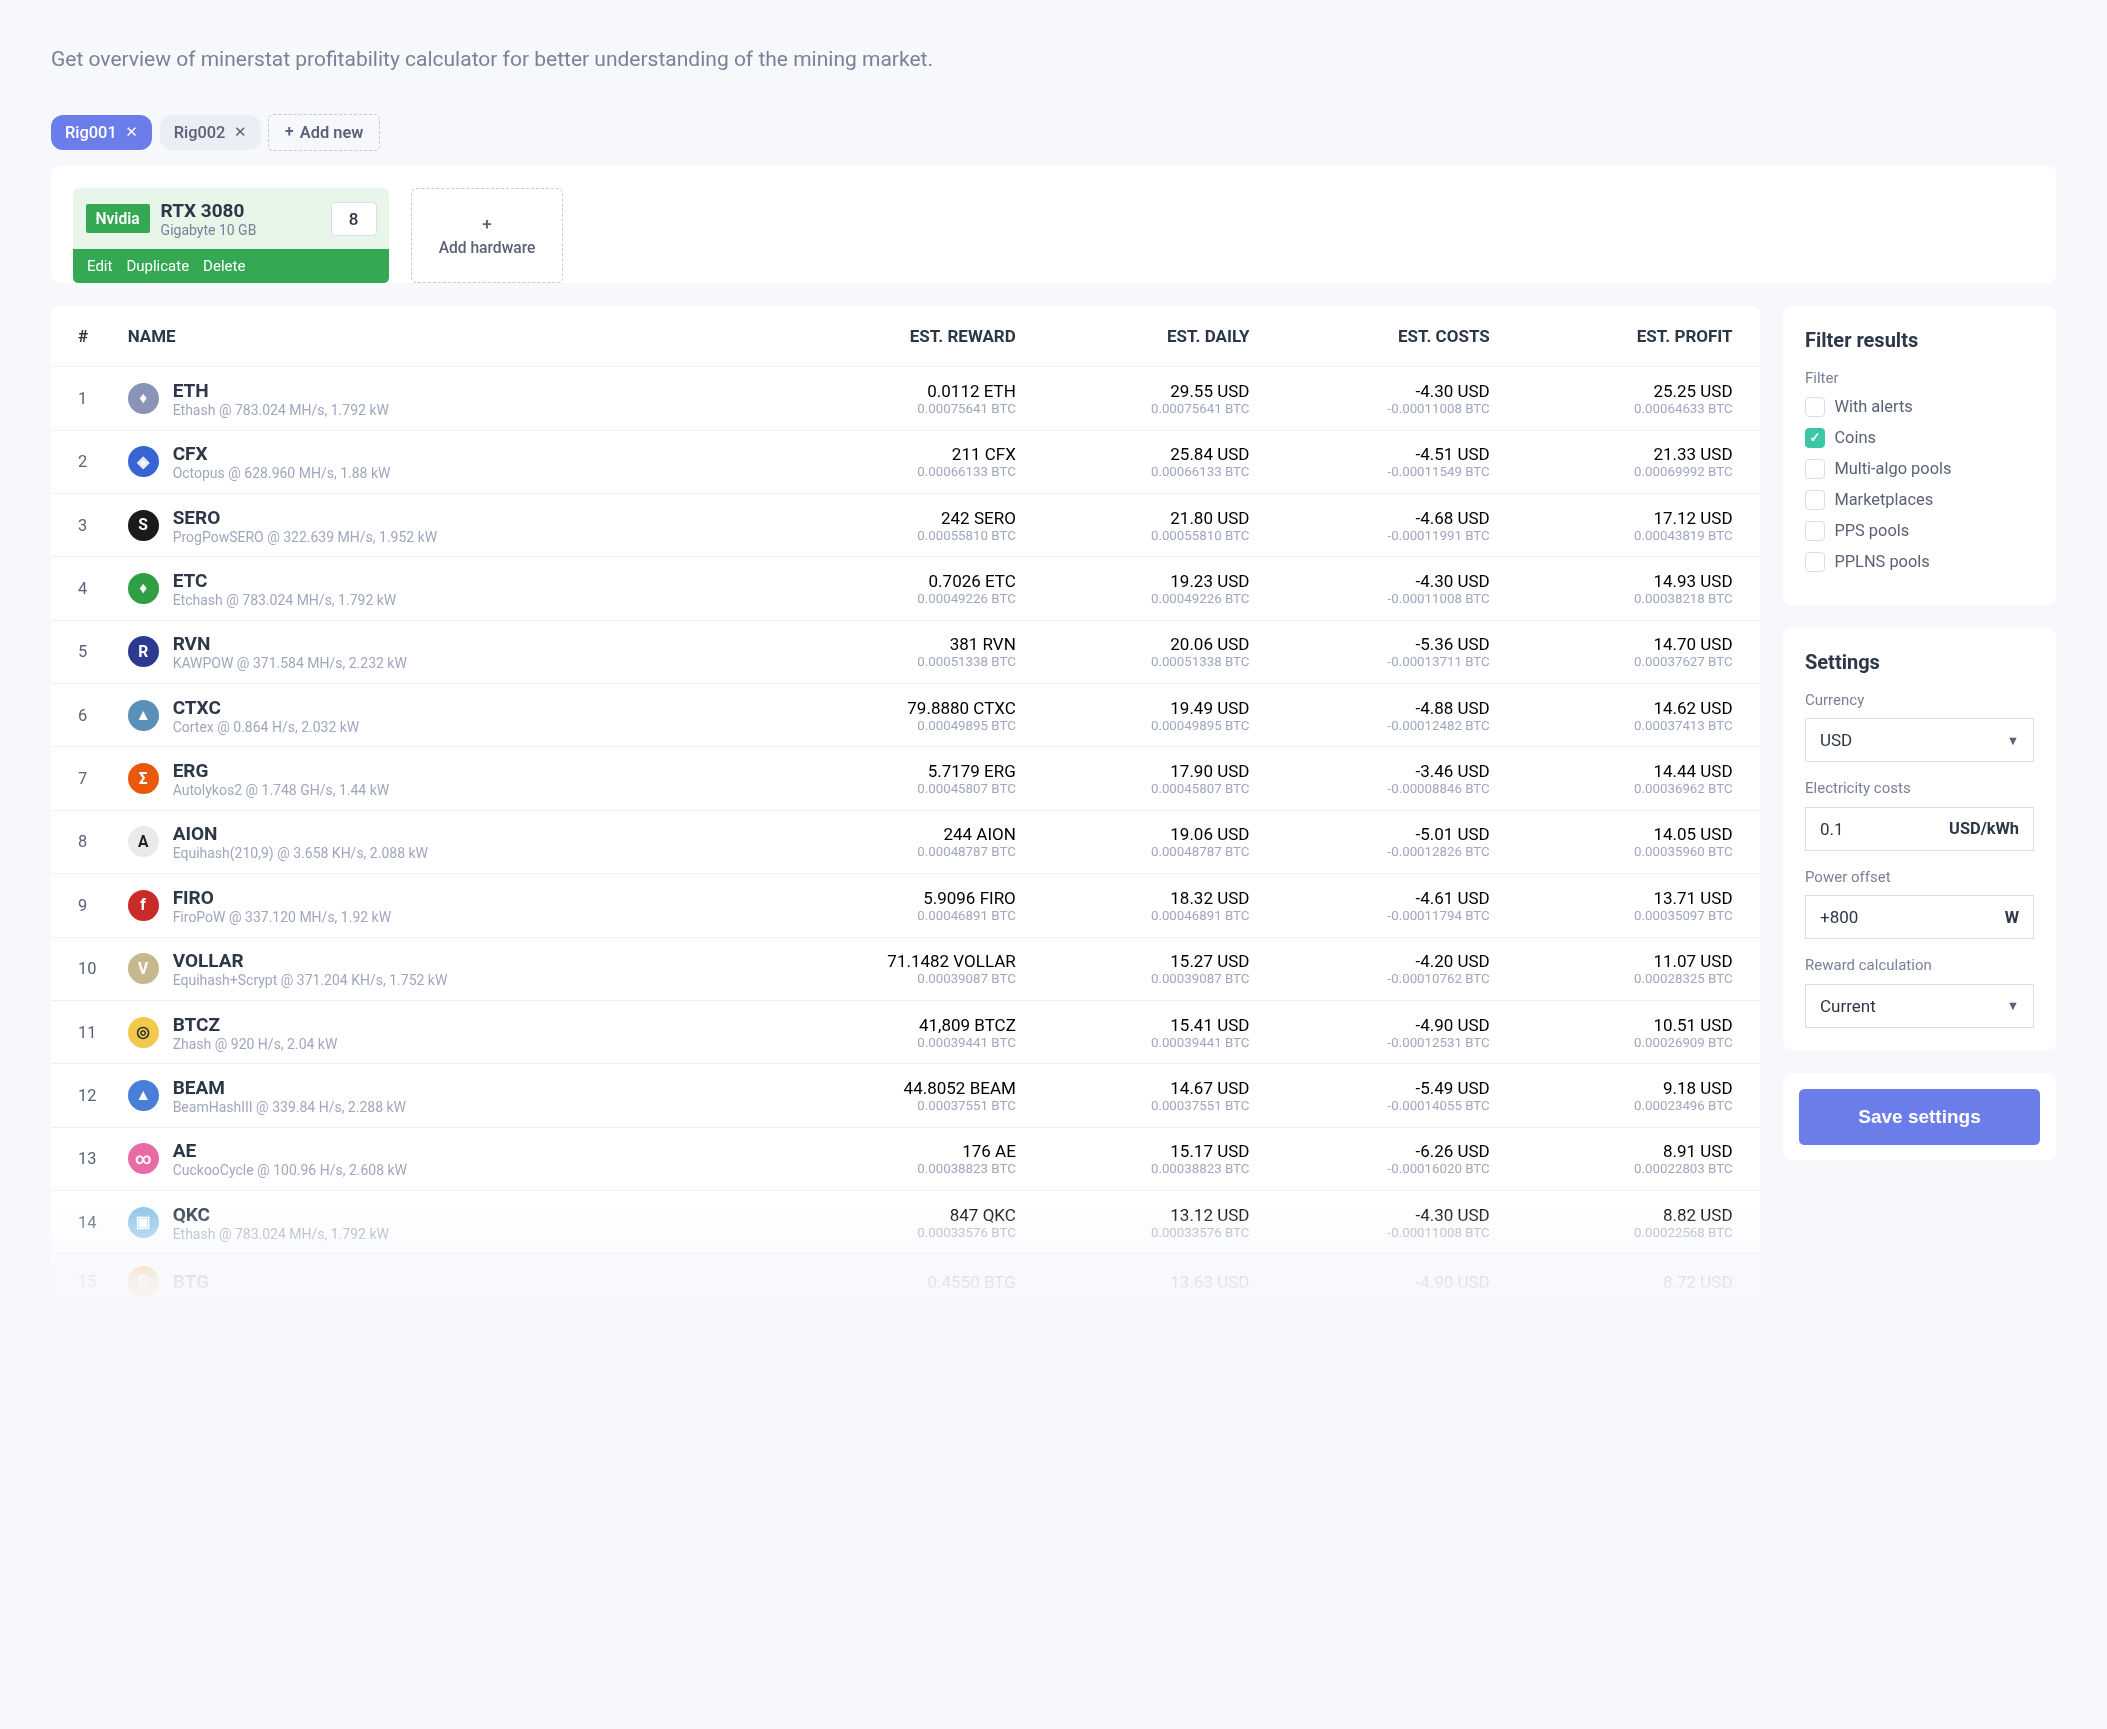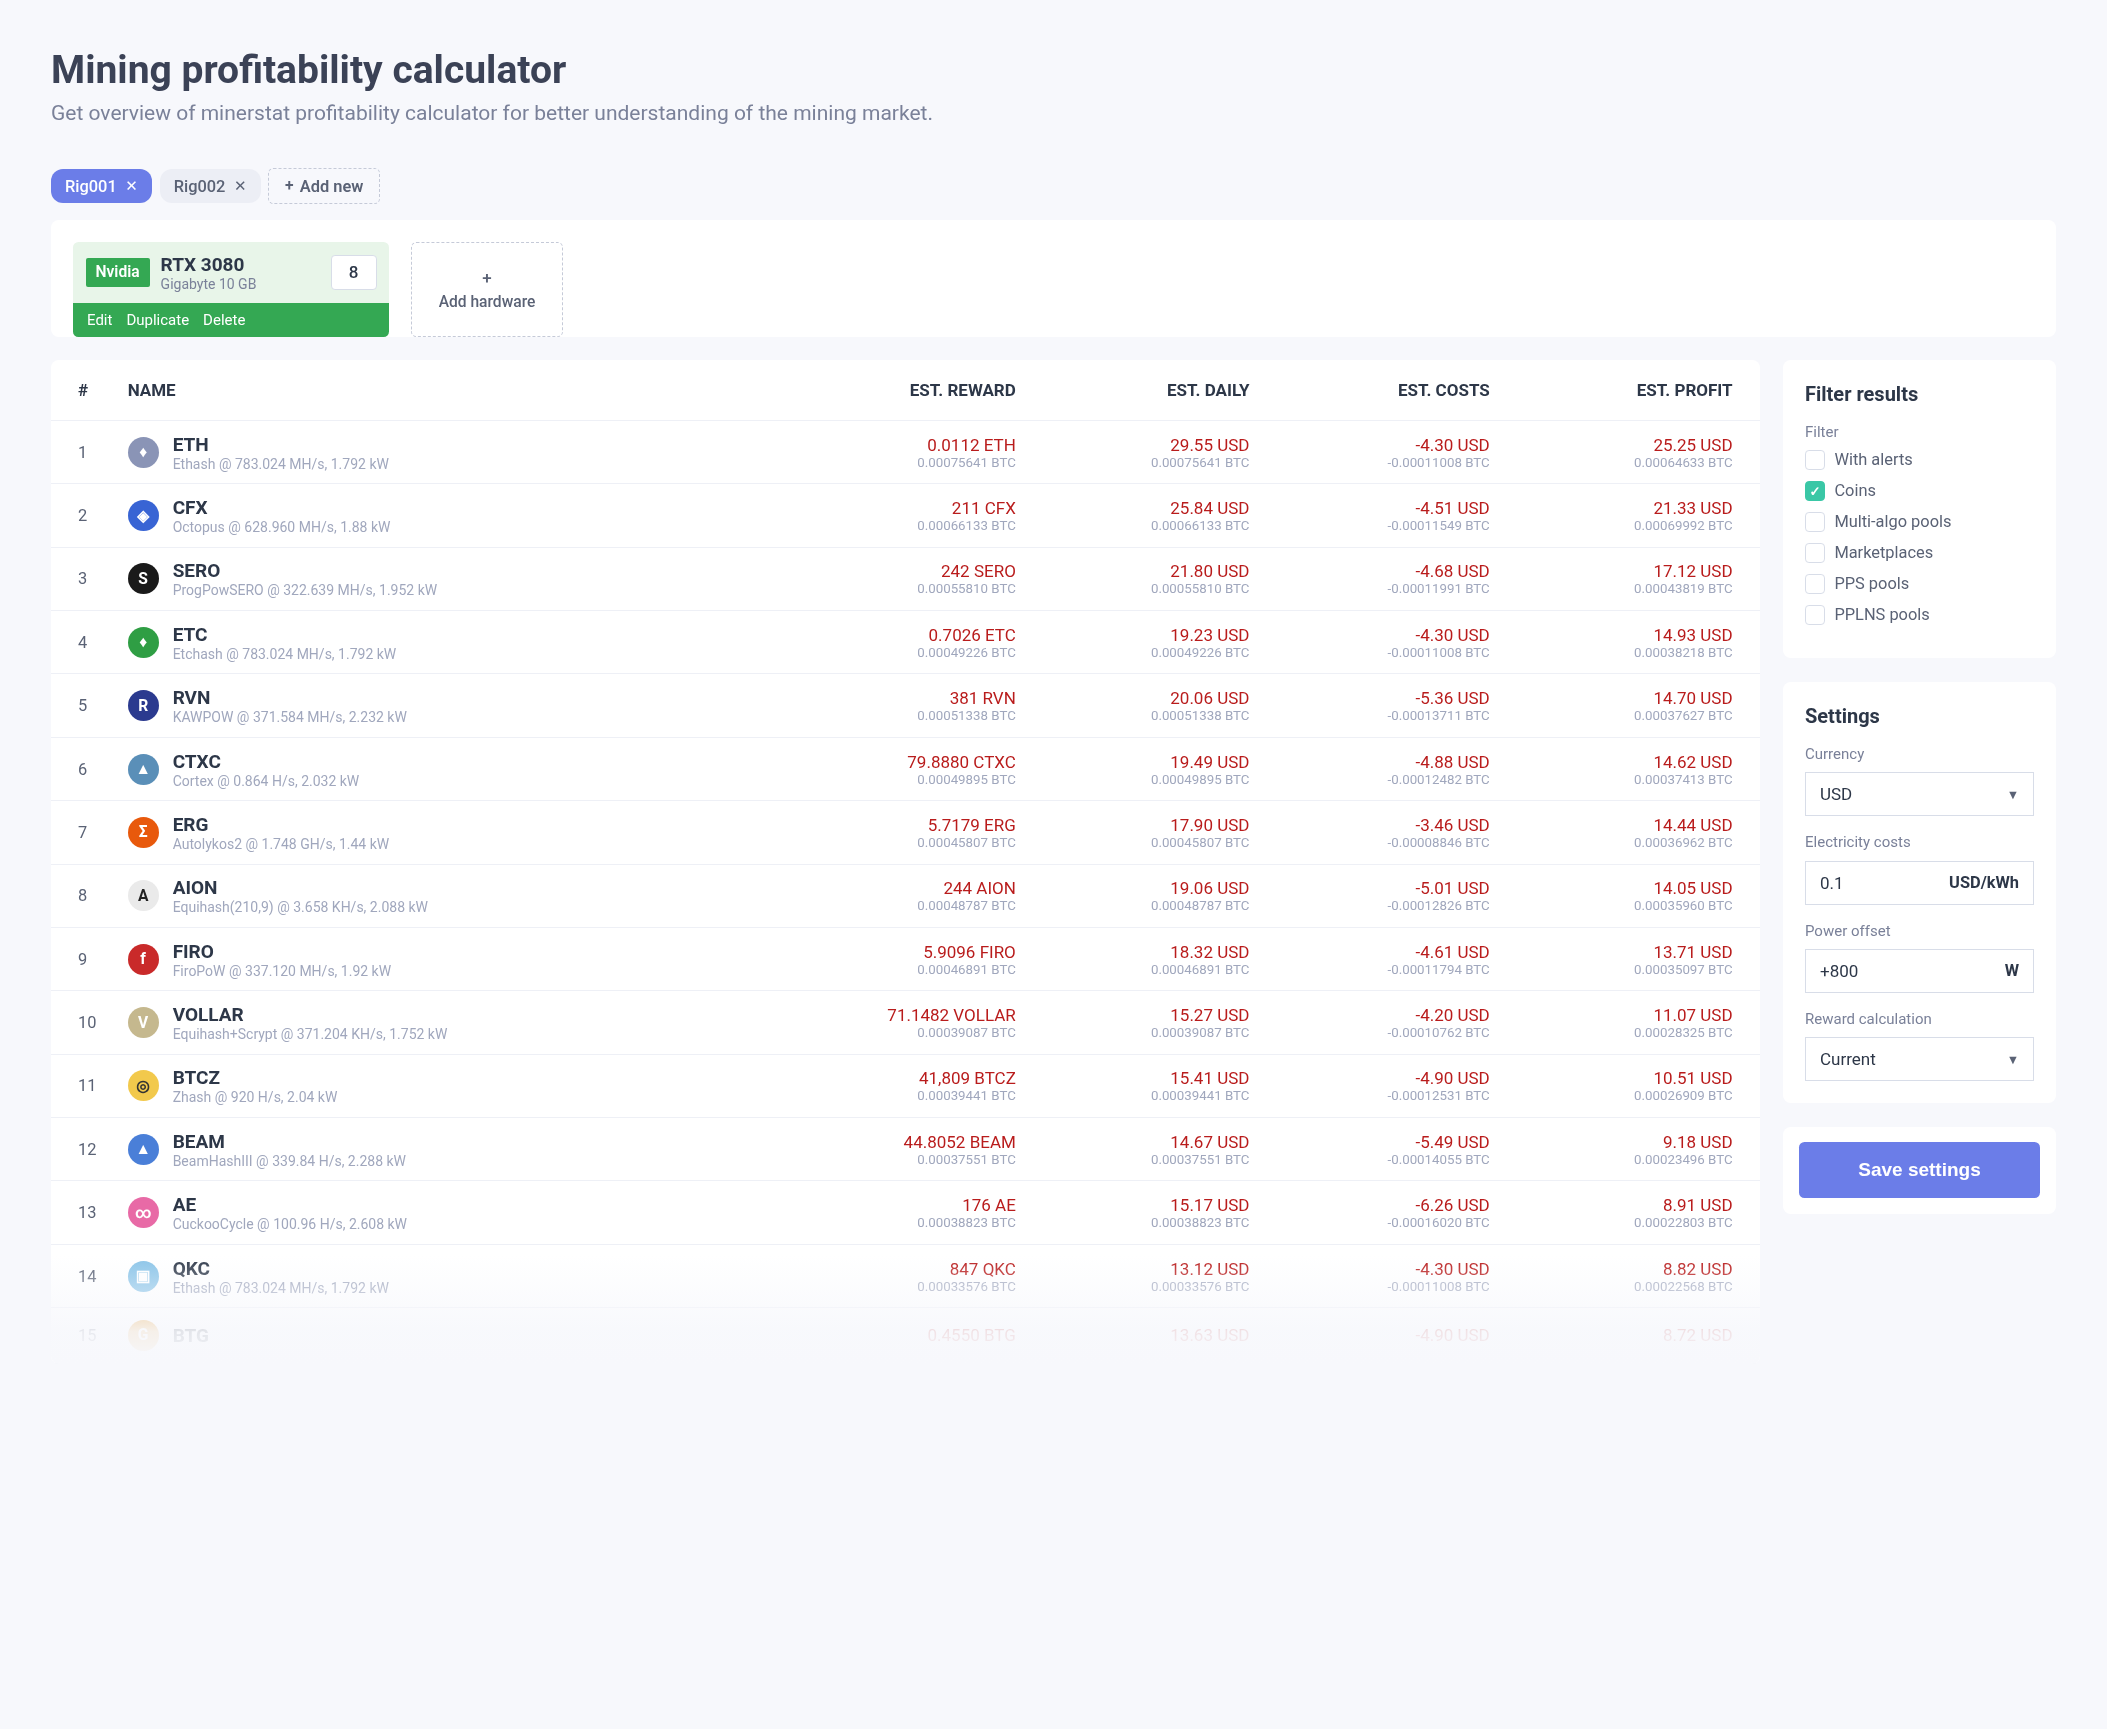--- a/index.html
+++ b/index.html
@@ -35,42 +35,41 @@
 th.r{text-align:right}
 th:last-child{padding-right:27px}
 td{padding:11.7px 15.6px;border-bottom:0.8px solid #eef0f6;vertical-align:middle}
 td:first-child{width:55px;text-align:left;font-size:16.4px;color:#5a6275;padding-left:27px}
 td:last-child{padding-right:27px}
 .coin-cell{display:flex;align-items:center;gap:14px}
 .coin-icon{width:31px;height:31px;border-radius:50%;display:flex;align-items:center;justify-content:center;font-size:15.6px;font-weight:700;color:#fff;flex:0 0 31px}
 .coin-name{font-size:19px;font-weight:700;color:#2d3748}
 .coin-sub{font-size:14px;color:#a0a7bd}
 .numcell{text-align:right}
-.num-main{font-size:17px;color:#b91c1c}
+.num-main{font-size:17px;color:#000000}
 .num-sub{font-size:13.3px;color:#a0a7bd}
 .side{width:273px;display:flex;flex-direction:column;gap:23.4px}
 .panel{background:#fff;border-radius:7.8px;padding:22px}
 .panel h2{font-size:20px;font-weight:700;color:#2d3748;margin-bottom:17px}
 .sec-label{font-size:15px;color:#7a8199;margin-bottom:9.4px}
 .filter-row{display:flex;align-items:flex-start;gap:9.4px;margin-bottom:11px;cursor:pointer}
 .chk{width:20px;height:20px;border:1.6px solid #d8dde8;border-radius:3.9px;display:flex;align-items:center;justify-content:center;flex:0 0 20px}
 .chk.on{background:#3ac7a6;border-color:#3ac7a6}
 .chk.on::after{content:"✓";color:#fff;font-size:13.3px;font-weight:700}
 .filter-row .lbl{font-size:16.4px;color:#5a6275}
 .field{border:0.8px solid #d8dde8;border-radius:0;padding:11px 14px;display:flex;align-items:center;justify-content:space-between;margin-bottom:17px}
 .field .val{font-size:17px;color:#2d3748}
 .field .unit{font-size:16.4px;font-weight:700;color:#2d3748}
 .chev{font-size:12.5px;color:#5a6275}
 .save-btn{background:#6b7de8;color:#fff;border:none;border-radius:5.5px;padding:17px;font-size:19px;font-weight:600;width:100%;cursor:pointer}
 </style>
 </head>
 <body>
 <div class="container">
 
-<h1>Mining profitability calculator</h1>
 <p class="subtitle">Get overview of minerstat profitability calculator for better understanding of the mining market.</p>
 
 <div class="tabs">
   <div class="tab active">
     <span>Rig001</span>
     <span class="close">✕</span>
   </div>
   <div class="tab inactive">
     <span>Rig002</span>
     <span class="close">✕</span>

